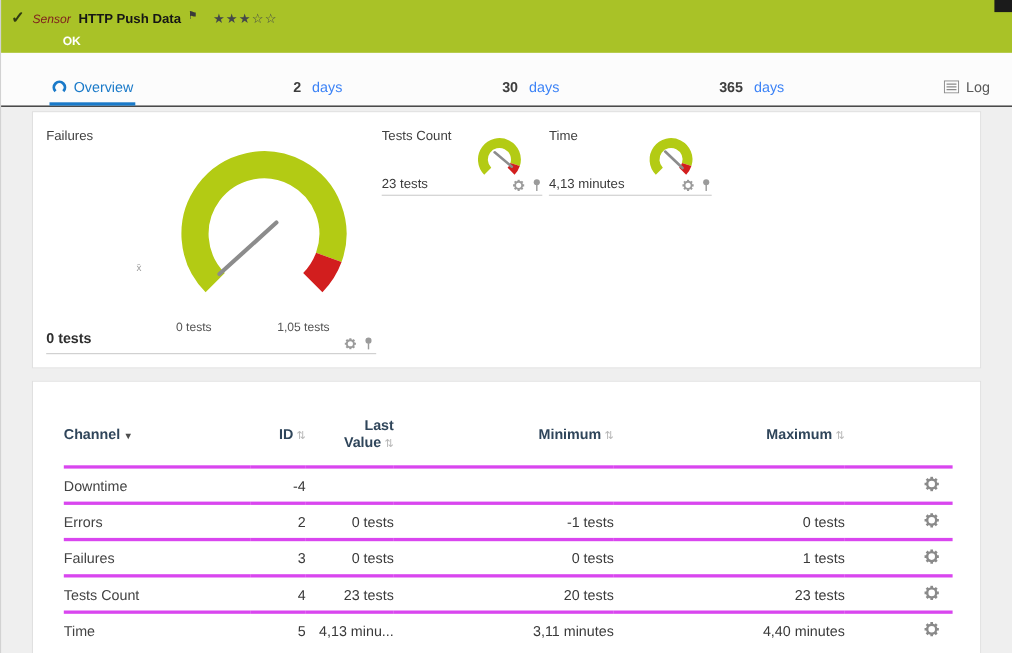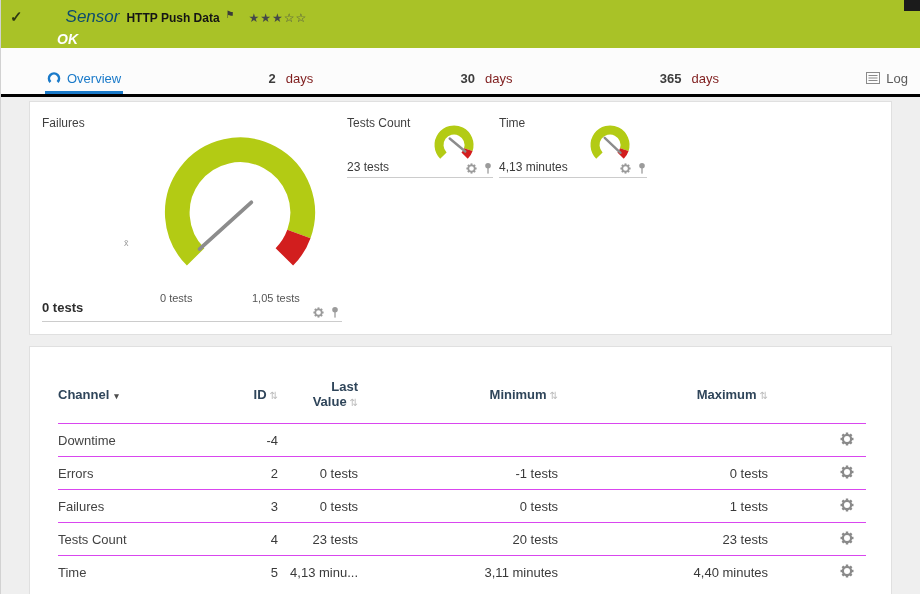--- a/index.html
+++ b/index.html
@@ -4,39 +4,39 @@
 <style>
   * { margin:0; padding:0; box-sizing:border-box; }
   html,body { width:920px; height:594px; overflow:hidden; }
   body { font-family:"Liberation Sans", sans-serif; background:#efefef; }
   #page { width:920px; height:594px; border-left:1px solid #d2d2d2; position:relative; }
 
   
   header { position:relative; height:48px; background:#a9c227; padding:7px 0 0 9px; }
   .hrow1 { display:flex; align-items:baseline; }
   .check { color:#2f3a12; font-size:15px; font-weight:bold; margin-right:7px; }
-  .kind  { font-style:italic; font-size:17px; color:#0c4a6e; margin-right:7px;margin-left:36px; }
+  .kind  { font-style:italic; font-size:11px; color:#7f1d1d; margin-right:7px; }
   .title { font-size:12px; font-weight:bold; color:#151515; }
   .flag  { font-size:10px; color:#3a3a3a; margin-left:6px; position:relative; top:-4px; cursor:pointer; }
   .stars { margin-left:14px; font-size:12px; letter-spacing:1px; color:#44484a; cursor:pointer; }
   .hrow2 { padding-left:47px; margin-top:3px; }
-  .status { color:#ffffff; font-size:14px; font-weight:bold;font-style:italic; }
+  .status { color:#ffffff; font-size:11px; font-weight:bold; }
   .corner { position:absolute; top:0; right:0; width:16px; height:11px; background:#1b1b1b; }
 
   
   nav { background:#fcfcfc; padding-top:14px; }
   .tabs { display:flex; justify-content:space-between; align-items:stretch; height:35px;
-          border-bottom:3px solid #000000; padding:0 10px 0 44px; }
+          border-bottom:1px solid #000000; padding:0 18px 0 44px; }
   .tab { display:flex; align-items:center; gap:6px; font-size:13px; color:#5a5a5a;
          border-bottom:3px solid transparent; padding:3px 2px 0 2px; cursor:pointer; text-decoration:none; }
   .tab.active { color:#1a7ac9; border-bottom-color:#1a7ac9; }
   .ticon { color:#8a8a8a; flex:0 0 auto; }
   .tab.active .ticon { color:#1a7ac9; }
   .num { font-weight:bold; color:#3d3d3d; margin-right:4px; }
-  .daylbl { color:#7f1d1d; }
+  .daylbl { color:#3b82f6; }
 
   
   main { padding:4px 28px 0 28px; }
   .panel { background:#ffffff; border:1px solid #e0e0e0; }
   .panel.gauges { position:relative; height:234px; margin-bottom:11px; }
   .panel.channels { height:260px; padding:26px 28px 0 28px; }
 
   
   .gblock { position:absolute; border-bottom:1px solid #cccccc; }
   .gblock.big    { left:12px;  top:8px;  width:300px; height:212px; }
@@ -60,21 +60,21 @@
 
   
   table { width:100%; border-collapse:collapse; table-layout:fixed; }
   col.c-channel{width:170px;} col.c-id{width:50px;} col.c-last{width:80px;}
   col.c-min{width:200px;} col.c-max{width:210px;} col.c-act{width:98px;}
   th { font-size:13px; font-weight:bold; color:#2f455a; text-align:right; vertical-align:middle;
        padding:6px 0 14px 0; cursor:pointer;margin-left:11px; }
   th.left { text-align:left; }
   .sort { color:#b9b9b9; font-size:10px; margin-left:3px; font-weight:normal; }
   .caret { color:#4d4d4d; font-size:9px; margin-left:5px; }
-  tbody tr { border-top:1px solid #d946ef; height:33px;margin-left:12px; }
+  tbody tr { border-top:3px solid #d946ef; height:33px;margin-left:12px; }
   td { font-size:13px; color:#3a3a3a; text-align:right; vertical-align:middle;
        overflow:hidden; white-space:nowrap; text-overflow:ellipsis; }
   td.left { text-align:left; color:#434343; }
   td.act { padding-right:12px; color:#8a8a8a; }
   td.act svg { cursor:pointer; }
   .hidden-defs { position:absolute; width:0; height:0; overflow:hidden; }
 </style>
 </head>
 <body>
 

